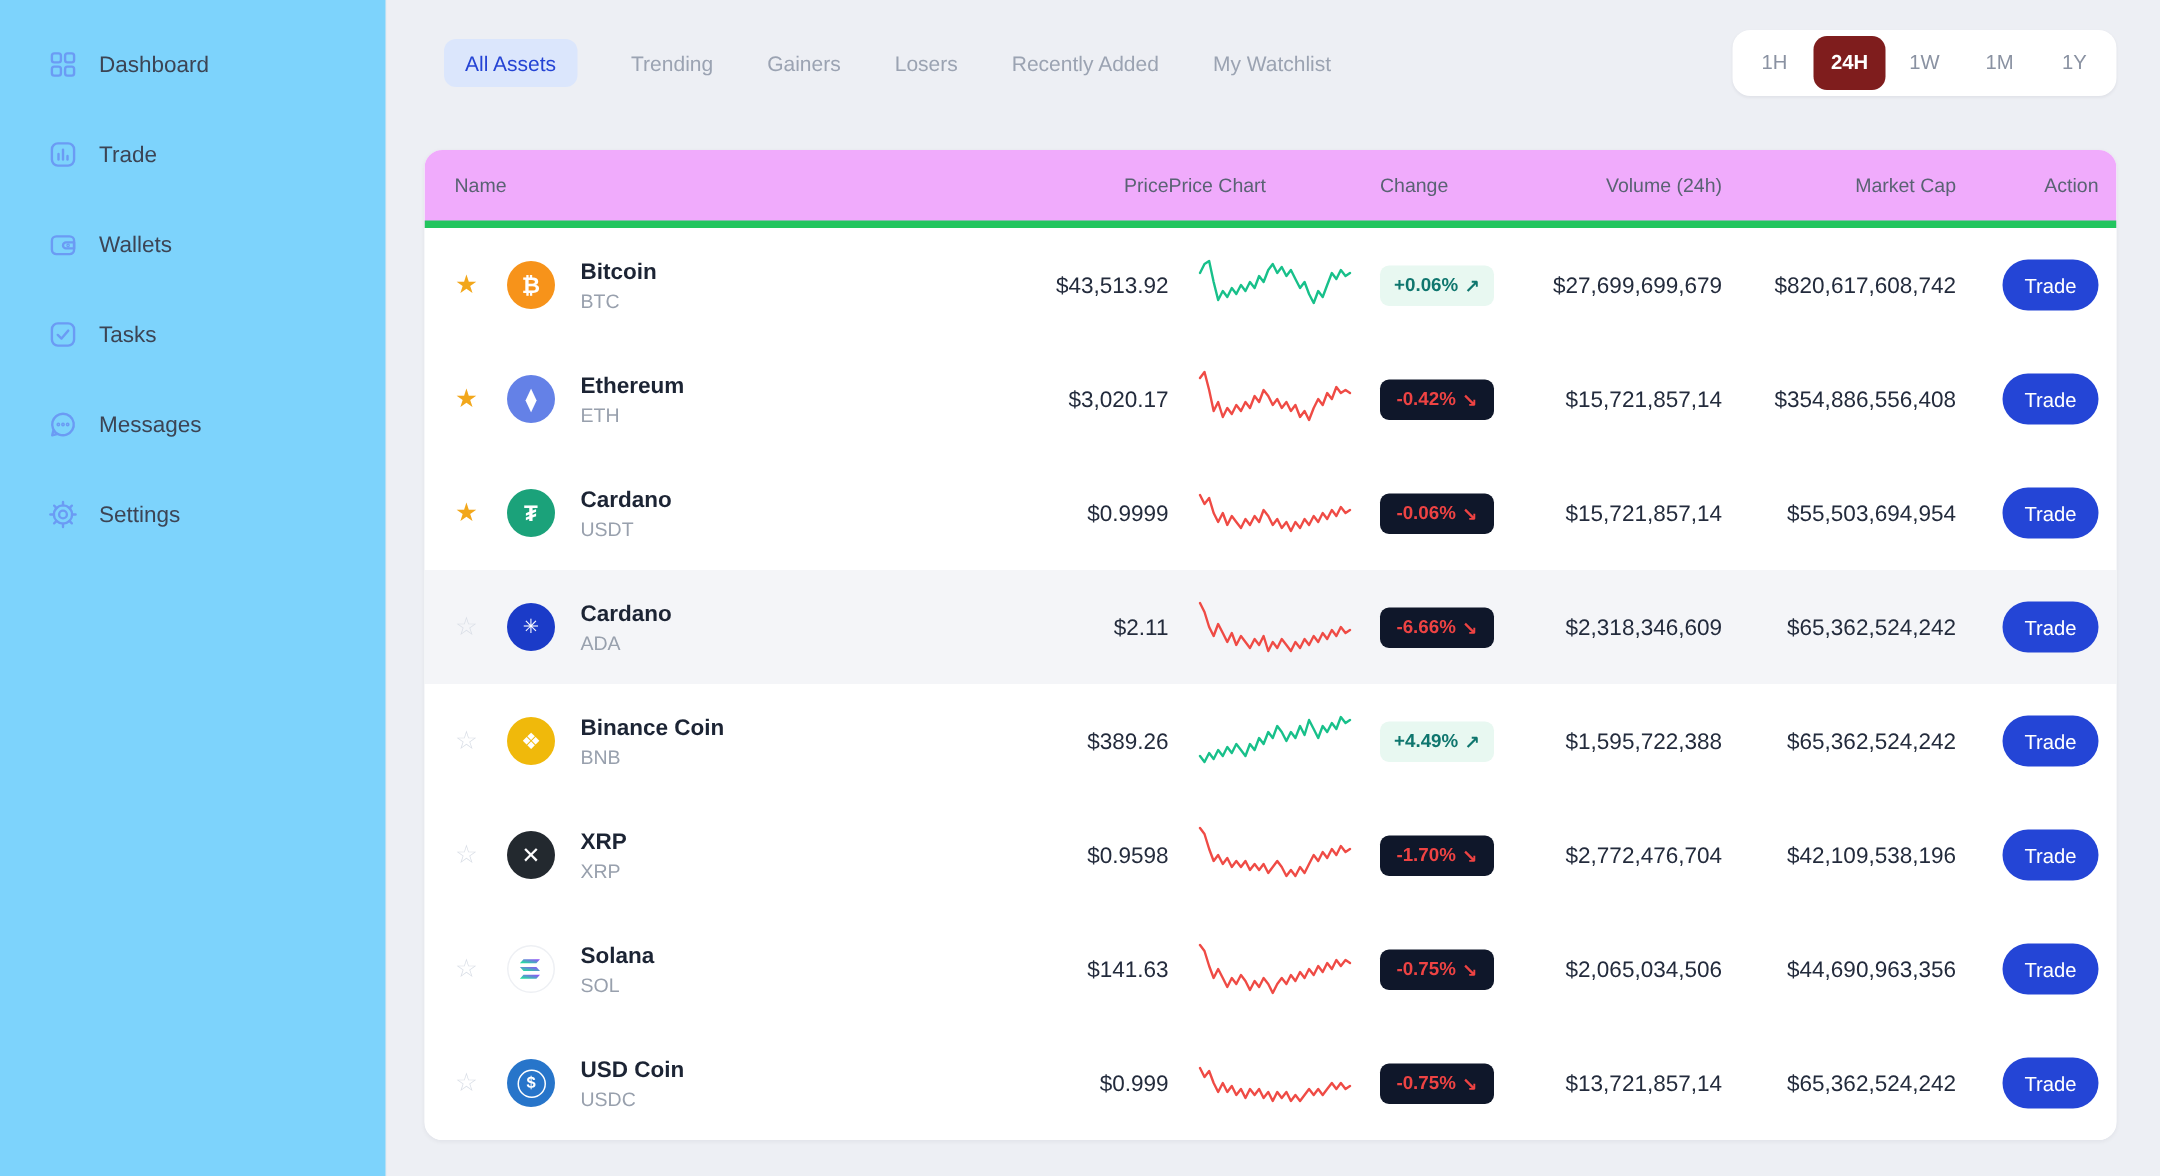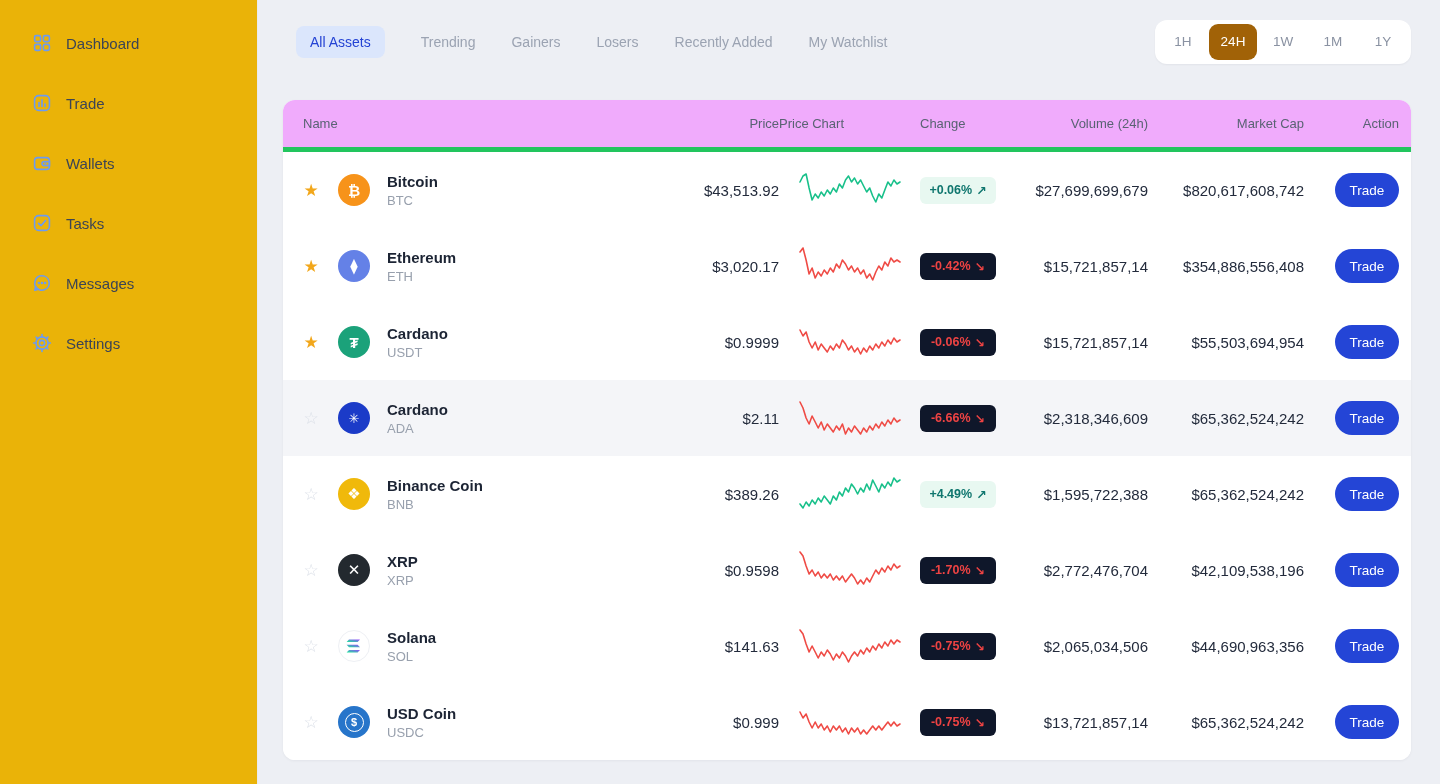--- a/index.html
+++ b/index.html
@@ -4,21 +4,21 @@
 <style>
   * { margin:0; padding:0; box-sizing:border-box; }
   html,body { width:1440px; height:784px; overflow:hidden; }
   body {
     font-family:"Liberation Sans","DejaVu Sans",sans-serif;
     background:#edeff4; color:#232b3c; display:flex;
   }
 
   
   .sidebar {
-    width:258px; height:784px; background:#eab308;
+    width:258px; height:784px; background:#7dd3fc;
     border-right:1px solid #e9ebf0; flex-shrink:0;
     padding-top:21px;
   }
   .nav-item {
     height:44px; margin:0 16px 16px 16px; border-radius:10px;
     display:flex; align-items:center; gap:14px; padding:0 16px;
     cursor:pointer; color:#3c4454; font-size:15px;
   }
   .nav-item.active { background:#dbe6fc; color:#232b3a; font-weight:bold; }
   .nav-ico { width:20px; height:20px; flex-shrink:0; display:flex; align-items:center; justify-content:center; }
@@ -30,21 +30,21 @@
   .topbar { display:flex; align-items:center; justify-content:space-between; height:44px; }
   .tabs { display:flex; align-items:center; gap:36px; margin-left:13px; }
   .tab { font-size:14px; color:#9ba3b2; cursor:pointer; padding:8px 0; }
   .tab.active { color:#2443d4; background:#dbe6fc; border-radius:8px; padding:8px 14px; font-weight:normal; }
   .timeframes {
     background:#ffffff; border-radius:12px; padding:4px; display:flex; gap:2px;
     box-shadow:0 1px 2px rgba(16,24,40,.05);
   }
   .tf { min-width:48px; height:36px; line-height:36px; text-align:center; padding:0 8px;
         font-size:13.5px; color:#8a92a2; border-radius:9px; cursor:pointer; }
-  .tf.active { background:#a16207; color:#ffffff; font-weight:normal; }
+  .tf.active { background:#7f1d1d; color:#ffffff; font-weight:bold; }
 
   
   .card {
     margin-top:36px; background:#ffffff; border-radius:12px;
     box-shadow:0 1px 3px rgba(16,24,40,.05); overflow:hidden; width:1128px;
   }
   .trow {
     display:grid;
     grid-template-columns:32px 60px 1fr 150px 141px 76px 152px 156px 95px;
     align-items:center; padding:0 12px; height:76px;

